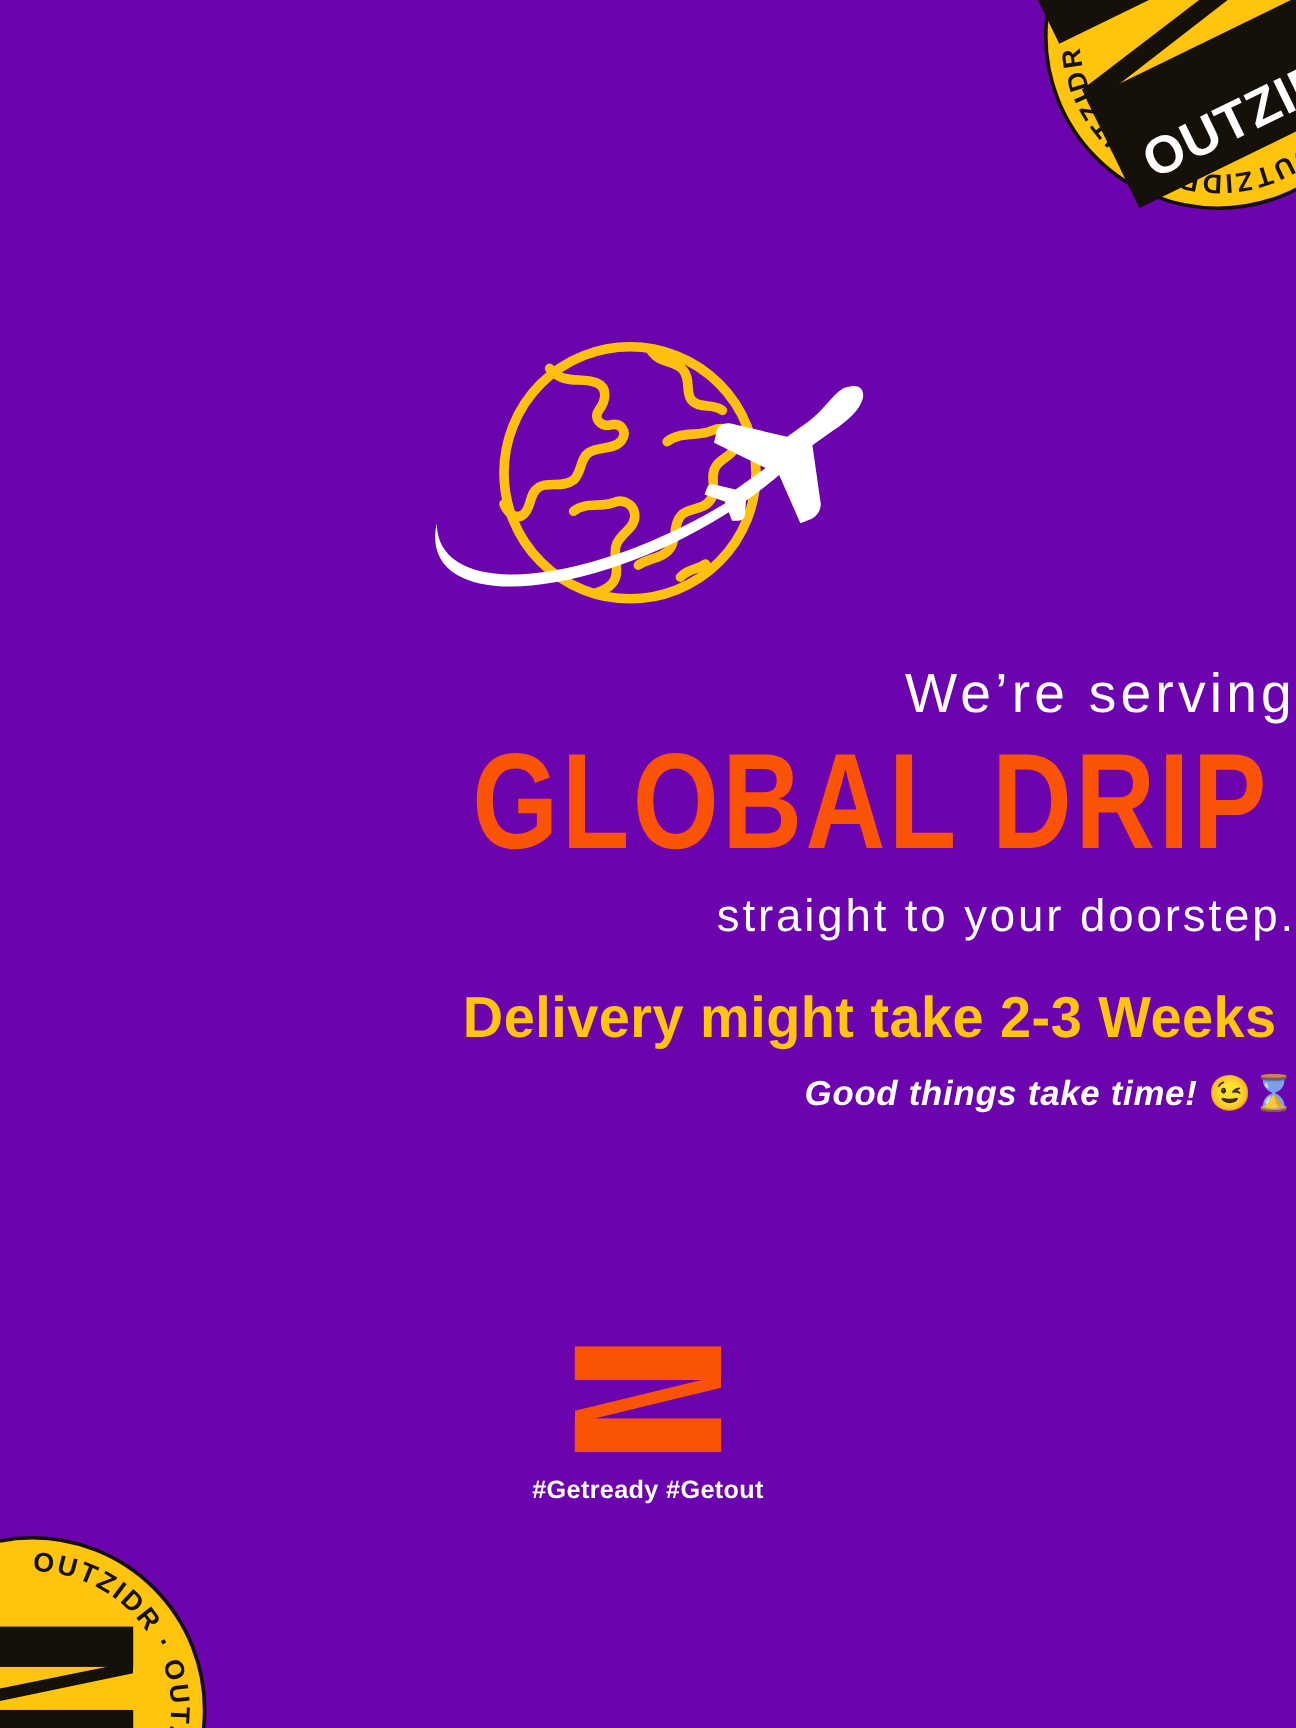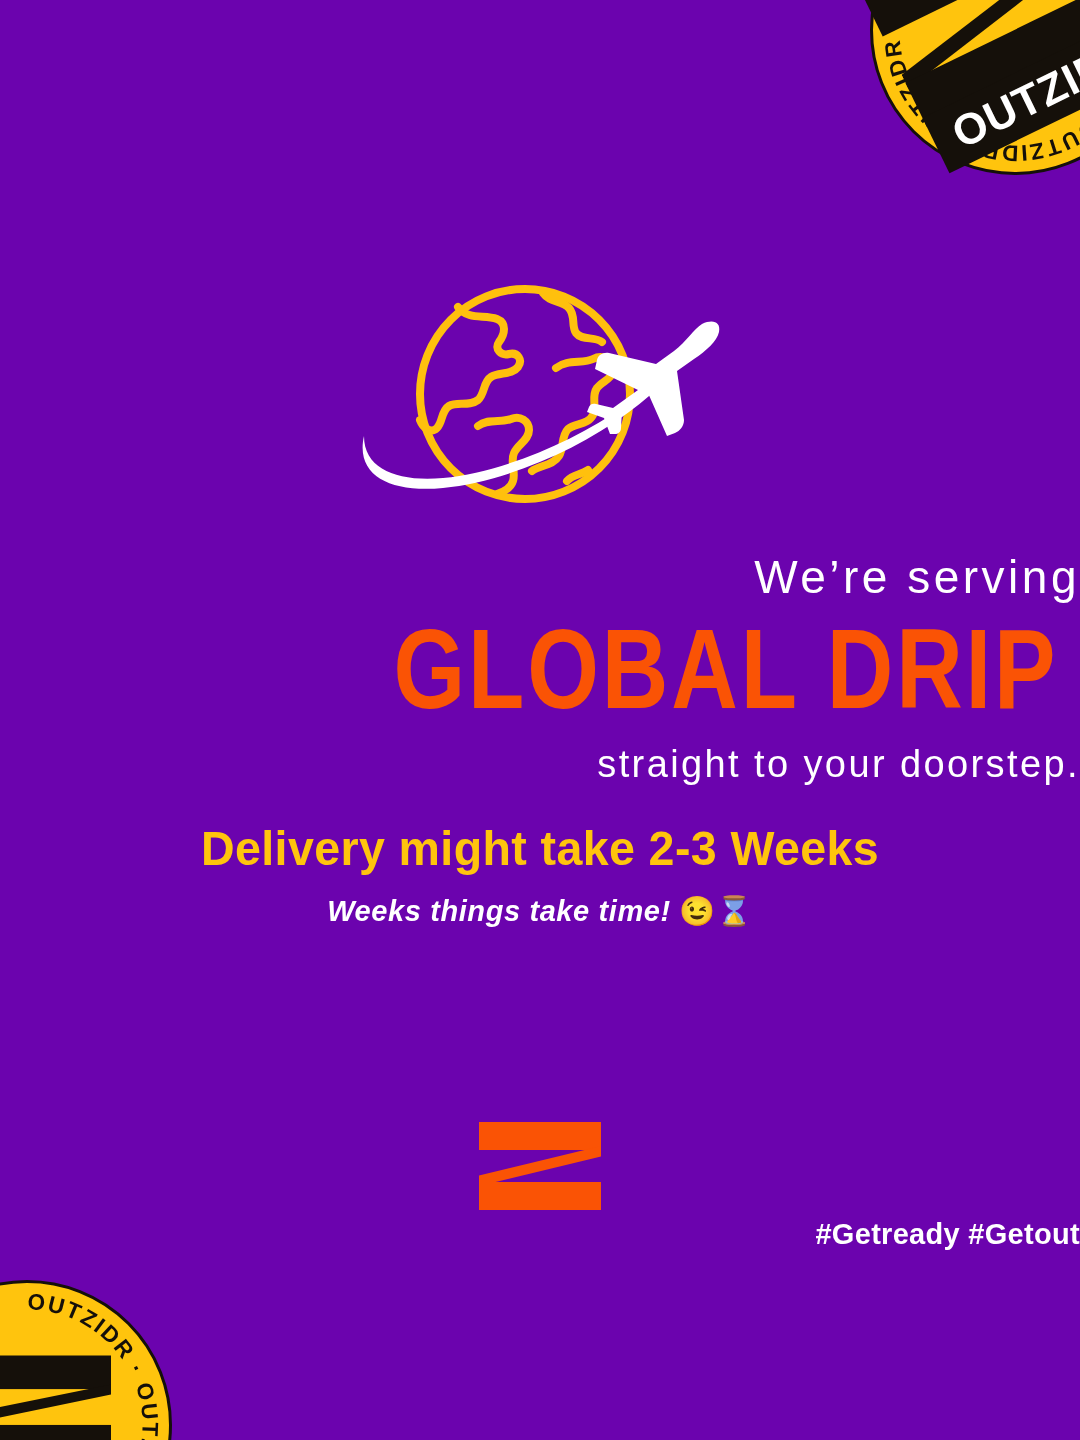--- a/index.html
+++ b/index.html
@@ -127,21 +127,21 @@
     line-height: 1.2;
     margin-top: 34px;
   }
 
   
   .delivery {
     position: absolute;
     top: 820px;
     left: 0;
     width: 100%;
-    text-align: center;
+    text-align: right;
   }
   .delivery-main {
     color: #FFC40D;
     font-size: 48px;
     font-weight: bold;
     letter-spacing: 0.4px;
     line-height: 1.2;
     transform: scaleX(0.97);
   }
   .delivery-sub {
@@ -177,25 +177,24 @@
   .logo-z-bot { top: 60px; }
   .logo-z-diag {
     position: absolute;
     left: 0; top: 24px;
     width: 122px; height: 40px;
     background: #FA5305;
     clip-path: polygon(100% 0, 100% 26%, 0 100%, 0 74%);
   }
   .hashtags {
     color: #FFFFFF;
-    font-size: 29px;
+    font-size: 21px;
     font-weight: bold;
     letter-spacing: 0.3px;
-    margin-top: 8px;
-    text-align: right;
+    margin-top: 20px;
   }
 </style>
 </head>
 <body>
 
 <div class="badge badge-tr">
   <svg class="badge-ring" viewBox="0 0 290 290">
     <defs>
       <path id="ringpath-tr" d="M145,145 m0,-118 a118,118 0 1,1 0,236 a118,118 0 1,1 0,-236"></path>
     </defs>
@@ -240,21 +239,21 @@
 
 <div class="headline">
   <div class="kicker">We’re serving</div>
   <div class="bigline">GLOBAL DRIP</div>
   <div class="subline">straight to your doorstep.</div>
 </div>
 
 <div class="delivery">
   <div class="delivery-main">Delivery might take 2-3 Weeks</div>
   <div class="delivery-sub">
-    <span>Weeks things take time!</span>
+    <span>Good things take time!</span>
     <span class="emo">😉⌛</span>
   </div>
 </div>
 
 <div class="footer">
   <div class="logo-z">
     <div class="logo-z-top"></div>
     <div class="logo-z-diag"></div>
     <div class="logo-z-bot"></div>
   </div>

